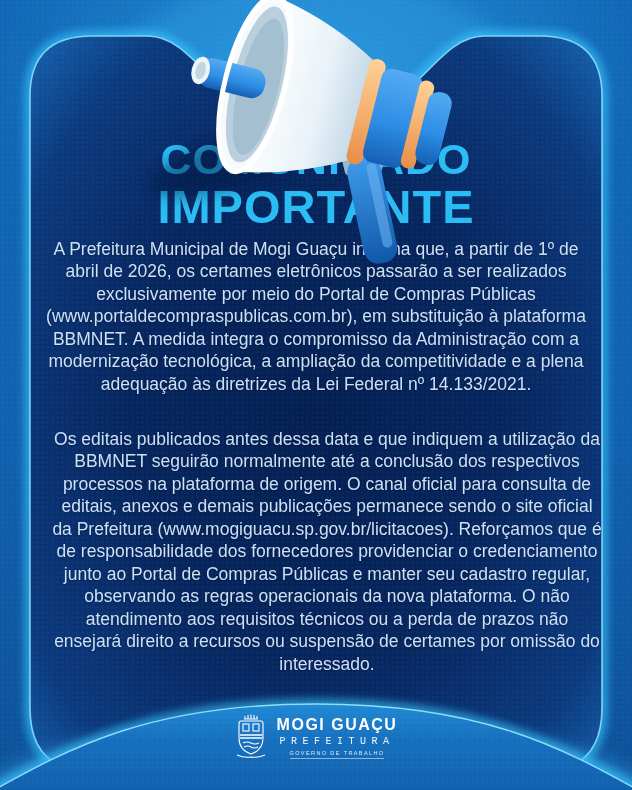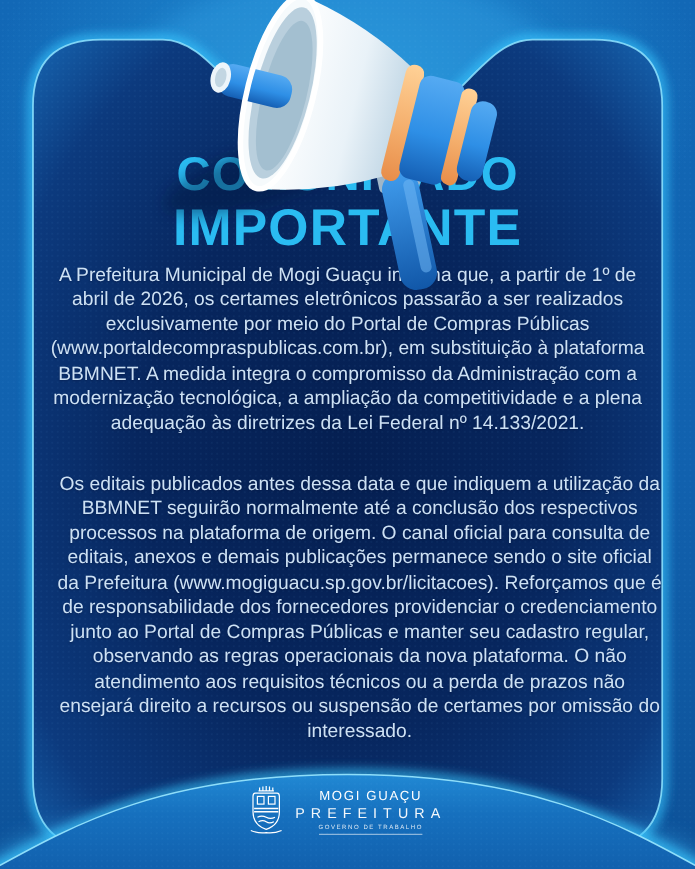--- a/index.html
+++ b/index.html
@@ -36,22 +36,22 @@
   }
   .para1{top:238px;}
   .para2{top:428px;margin-left:11px;}
   .footer-logo{
     position:absolute;left:0;right:0;top:714px;z-index:4;
     display:flex;justify-content:center;align-items:center;gap:10px;
     color:#ffffff;
   }
   .crest{width:32px;height:46px;flex:0 0 auto;}
   .logo-text{display:flex;flex-direction:column;align-items:center;}
-  .logo-city{font-size:12px;font-weight:normal;letter-spacing:1.5px;white-space:nowrap;}
-  .logo-sub{font-size:13px;letter-spacing:5.5px;margin-top:2px;opacity:.95;white-space:nowrap;}
+  .logo-city{font-size:16px;font-weight:bold;letter-spacing:1.5px;white-space:nowrap;}
+  .logo-sub{font-size:10px;letter-spacing:5.5px;margin-top:2px;opacity:.95;white-space:nowrap;font-family:Liberation Mono, monospace;}
   .logo-tag{font-size:5.5px;letter-spacing:1.4px;margin-top:3px;opacity:.85;white-space:nowrap;border-bottom:.5px solid rgba(255,255,255,.6);padding-bottom:2px;}
 </style>
 </head>
 <body>
 
 <div class="canvas">
 
   <svg class="bg-svg" width="632" height="790" viewBox="0 0 632 790">
     <defs>
       <radialGradient id="cardGrad" cx="50%" cy="52%" r="74%">

